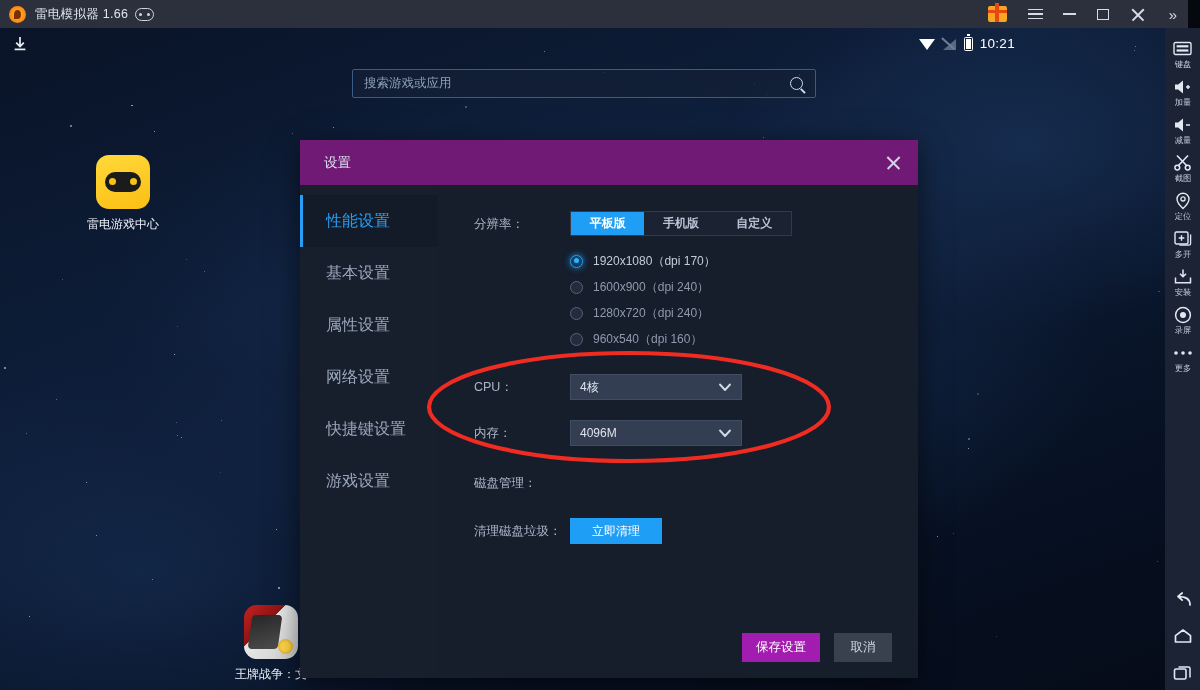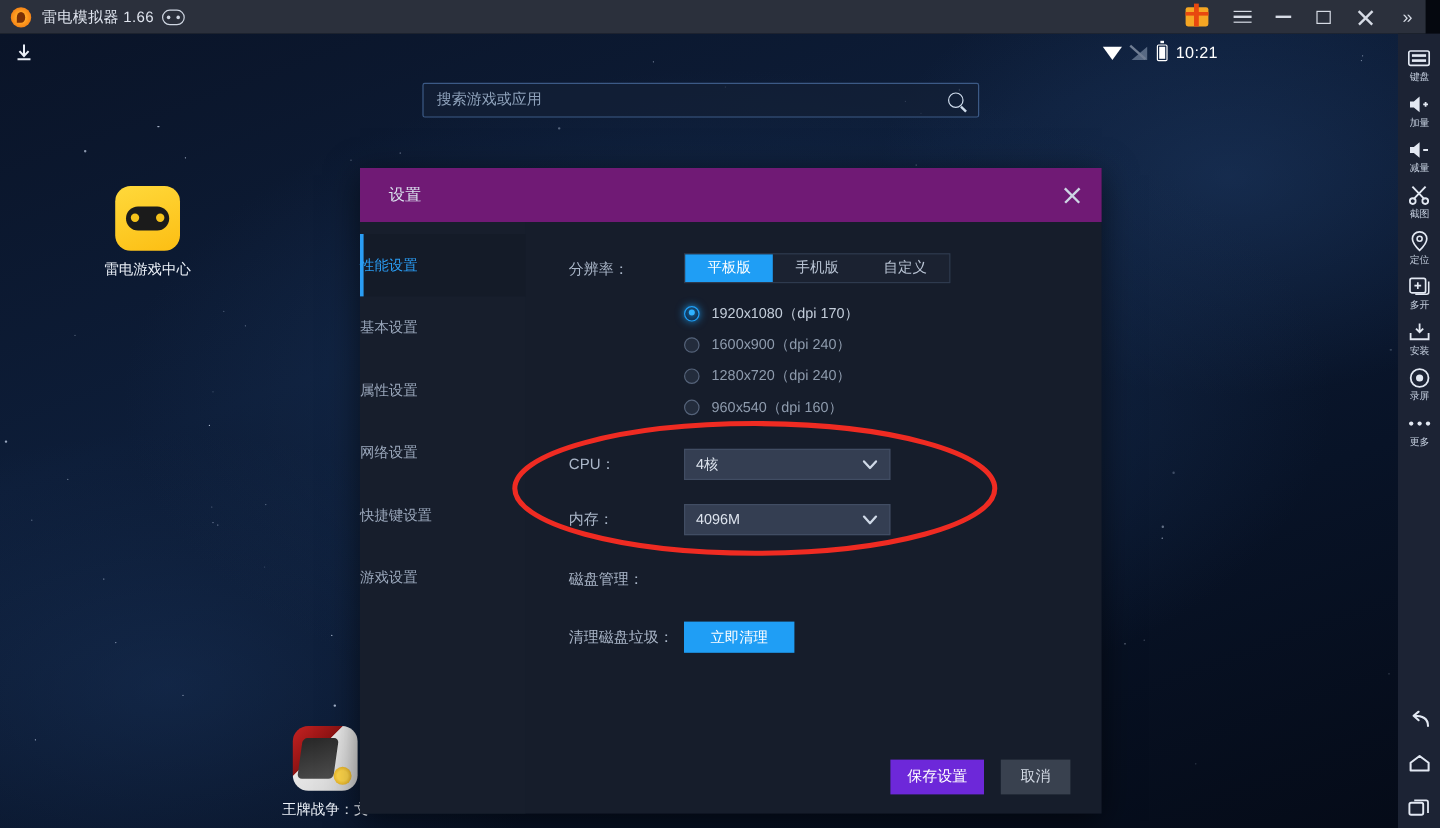--- a/index.html
+++ b/index.html
@@ -178,37 +178,37 @@
     display: flex; align-items: center; justify-content: center;
   }
   .dlg-close .x { width: 15px; height: 15px; position: relative; }
   .dlg-close .x::before, .dlg-close .x::after {
     content:""; position:absolute; top: 7px; left: -1px; width: 17px; height: 1.6px; background:#cdd6e4;
   }
   .dlg-close .x::before { transform: rotate(45deg);} .dlg-close .x::after { transform: rotate(-45deg);}
   .dlg-body { display: flex; height: 493px; }
   .dlg-side { width: 138px; background: #171e2c; padding-top: 10px; }
   .side-item {
-    height: 52px; display: flex; align-items: center; 
-    color: #9aa7bb; font-size: 12px; position: relative; text-align: right;
+    height: 52px; display: flex; align-items: center; padding-left: 26px;
+    color: #9aa7bb; font-size: 16px; position: relative; text-align: right;
   }
   .side-item.active { color: #2a9df4; background: #141b28; }
   .side-item.active::before {
     content:""; position:absolute; left:0; top:0; bottom:0; width: 3px; background:#2a9df4;
   }
   .dlg-main { flex: 1; position: relative; padding: 26px 0 0 0; }
 
   .row { display: flex; align-items: flex-start; margin-bottom: 0; }
   .row-lbl { width: 132px; padding-left: 36px; color: #aab6c8; font-size: 12.5px; padding-top: 5px; }
   .seg {
     display: flex; border: 1px solid #2e3a4e; height: 25px; width: 222px; background: #1b2231;
   }
   .seg-btn {
     flex: 1; display: flex; align-items: center; justify-content: center;
-    color: #b9c4d4; font-size: 12px;
+    color: #b9c4d4; font-size: 12px; font-weight: bold;
   }
   .seg-btn.on { background: #1f9ef5; color: #fff; }
 
   .radios { margin-top: 12px; }
   .rad-row { display: flex; align-items: center; height: 26px; }
   .radio {
     width: 13px; height: 13px; border-radius: 50%; border: 1.5px solid #55637a;
     background: #232c3c; position: relative; flex: none;
   }
   .radio.on { border-color: #1f9ef5; background: #0f2d4d;
@@ -235,21 +235,21 @@
   }
   .btn-primary {
     height: 26px; padding: 0 22px; background: #1f9ef5; color: #fff; font-size: 12px;
     display: inline-flex; align-items: center; justify-content: center; border: none;
   }
   .dlg-foot {
     position: absolute; right: 0; bottom: 0; width: 100%; height: 62px;
     display: flex; align-items: center; justify-content: flex-end; padding-right: 26px; gap: 14px;
   }
   .btn-save {
-    width: 78px; height: 29px; background: #6d28d9; color: #fff; font-size: 12.5px;
+    width: 78px; height: 29px; background: #a21caf; color: #fff; font-size: 12.5px;
     display: flex; align-items: center; justify-content: center;
   }
   .btn-cancel {
     width: 58px; height: 29px; background: #39414f; color: #d3dae5; font-size: 12.5px;
     display: flex; align-items: center; justify-content: center;
   }
 
   
   .annot {
     position: absolute; left: 424px; top: 348px; width: 410px; height: 118px;

